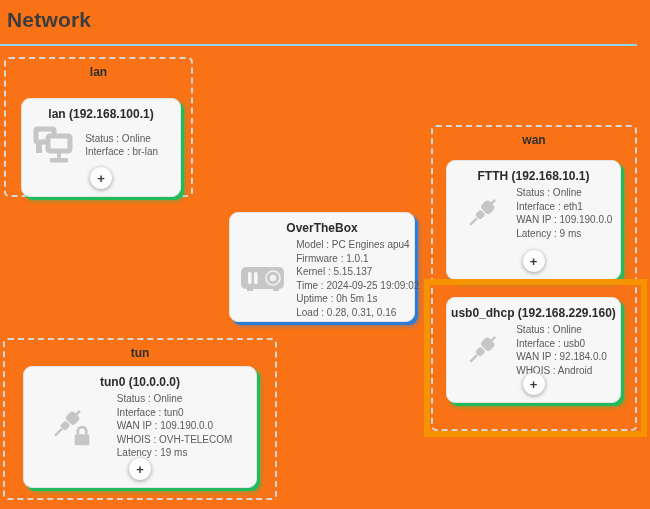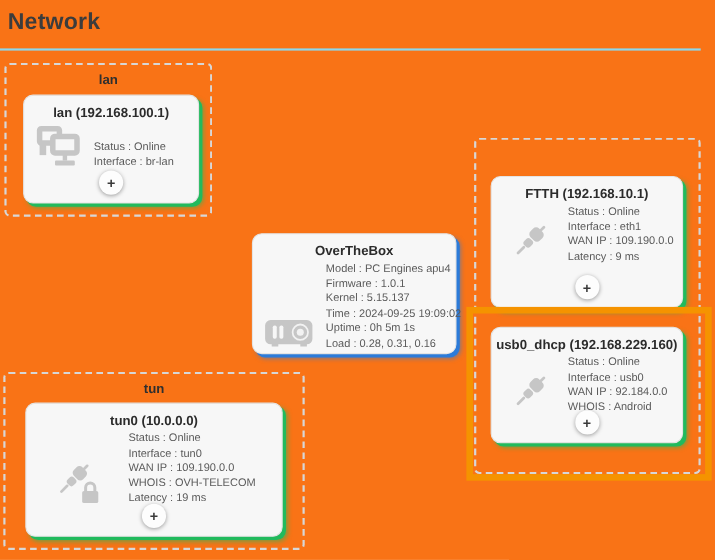--- a/index.html
+++ b/index.html
@@ -25,31 +25,31 @@
   #group-lan { left:4px;   top:57px;  width:189px; height:140px; }
   #group-wan { left:431px; top:125px; width:206px; height:306px; }
   #group-tun { left:3px;   top:338px; width:274px; height:162px; }
 
   .card {
     position:absolute; background:#f7f7f7; border:1px solid #e4e4e4; border-radius:9px;
   }
   .card.green { box-shadow:3px 3px 0 0 #21ba5d, 4px 4px 4px 0 rgba(33,186,93,.55); }
   .card.blue  { box-shadow:3px 3px 0 0 #2c7bd9, 4px 4px 4px 0 rgba(44,123,217,.55); }
 
-  #card-lan   { left:15px; top:27px;  width:160px; height:99px; }
+  #card-lan   { left:15px; top:39px;  width:160px; height:99px; }
   #card-ftth  { left:13px; top:33px;  width:175px; height:120px; }
   #card-usb0  { left:13px; top:170px; width:175px; height:106px; }
   #card-tun0  { left:18px; top:26px;  width:234px; height:122px; }
   #card-otb   { left:229px; top:212px; width:186px; height:110px; }
 
   .card-title {
     padding-top:8px; text-align:center; white-space:nowrap;
     font-size:12px; font-weight:bold; color:#2b2b2b;
   }
-  .card-body { display:flex; align-items:flex-end; margin-top:3px; }
+  .card-body { display:flex; align-items:center; margin-top:3px; }
   .icon-col { flex:0 0 40%; display:flex; justify-content:center; align-items:center; }
   #card-otb .icon-col { flex:0 0 36%; }
   .text-col { flex:1; font-size:10px; color:#5a5a5a; line-height:13.5px; padding-right:4px; }
   .text-col div { white-space:nowrap; }
 
   .plus-btn {
     position:absolute; left:50%; bottom:7px; transform:translateX(-50%);
     width:22px; height:22px; border-radius:50%;
     background:#fdfdfd; border:none; cursor:pointer;
     box-shadow:0 1px 4px rgba(0,0,0,.38);
@@ -115,20 +115,21 @@
         <div>Firmware : 1.0.1</div>
         <div>Kernel : 5.15.137</div>
         <div>Time : 2024-09-25 19:09:02</div>
         <div>Uptime : 0h 5m 1s</div>
         <div>Load : 0.28, 0.31, 0.16</div>
       </div>
     </div>
   </div>
 
   <div class="group" id="group-wan">
+    <div class="group-label">wan</div>
 
     <div class="card green" id="card-ftth">
       <div class="card-title">FTTH (192.168.10.1)</div>
       <div class="card-body">
         <div class="icon-col">
           <svg width="42" height="42" viewBox="0 0 40 40">
             <g fill="#c6c6c6" transform="rotate(45 20 20)">
               <rect x="18.8" y="2" width="2.4" height="6" rx="1.2"></rect>
               <rect x="14.3" y="7" width="11.4" height="10.5" rx="3.6"></rect>
               <rect x="16.4" y="18.6" width="7.2" height="7.6" rx="2.6"></rect>

